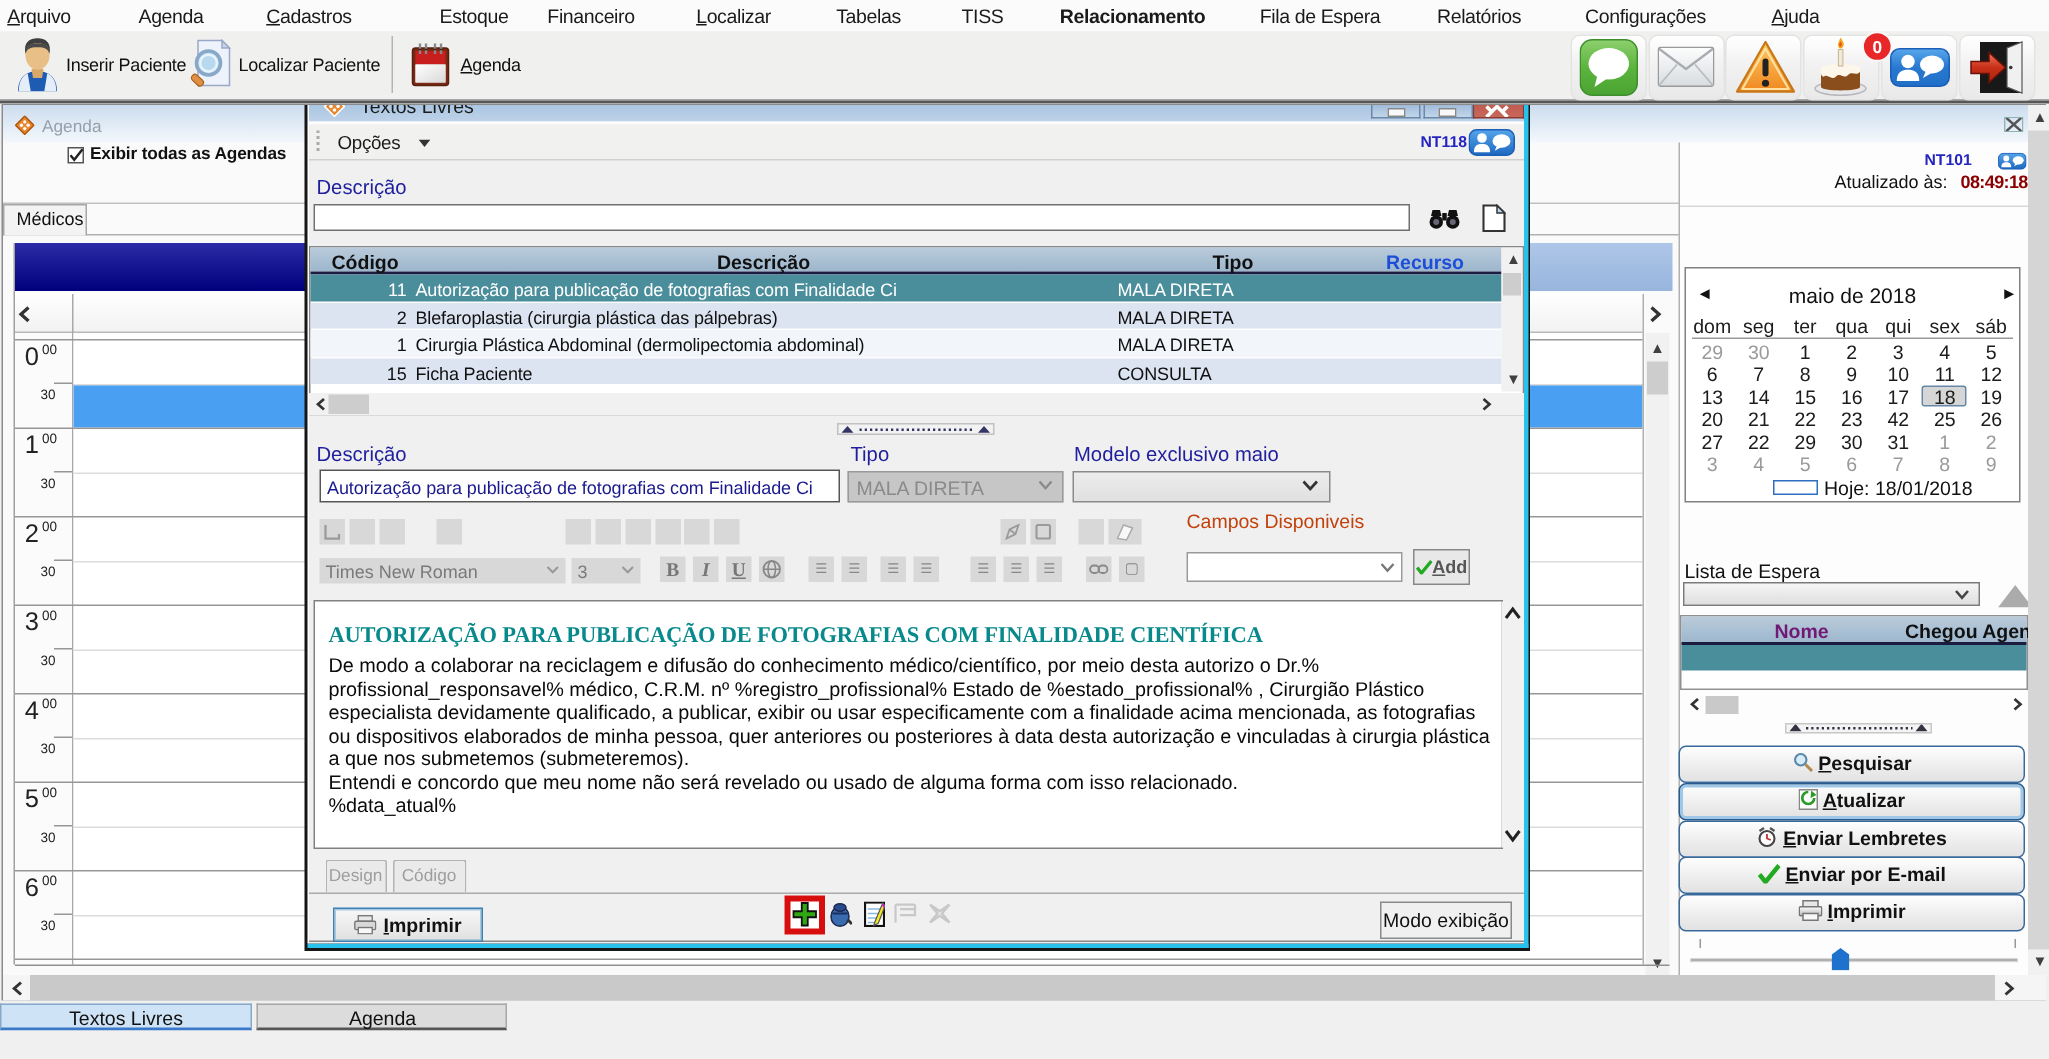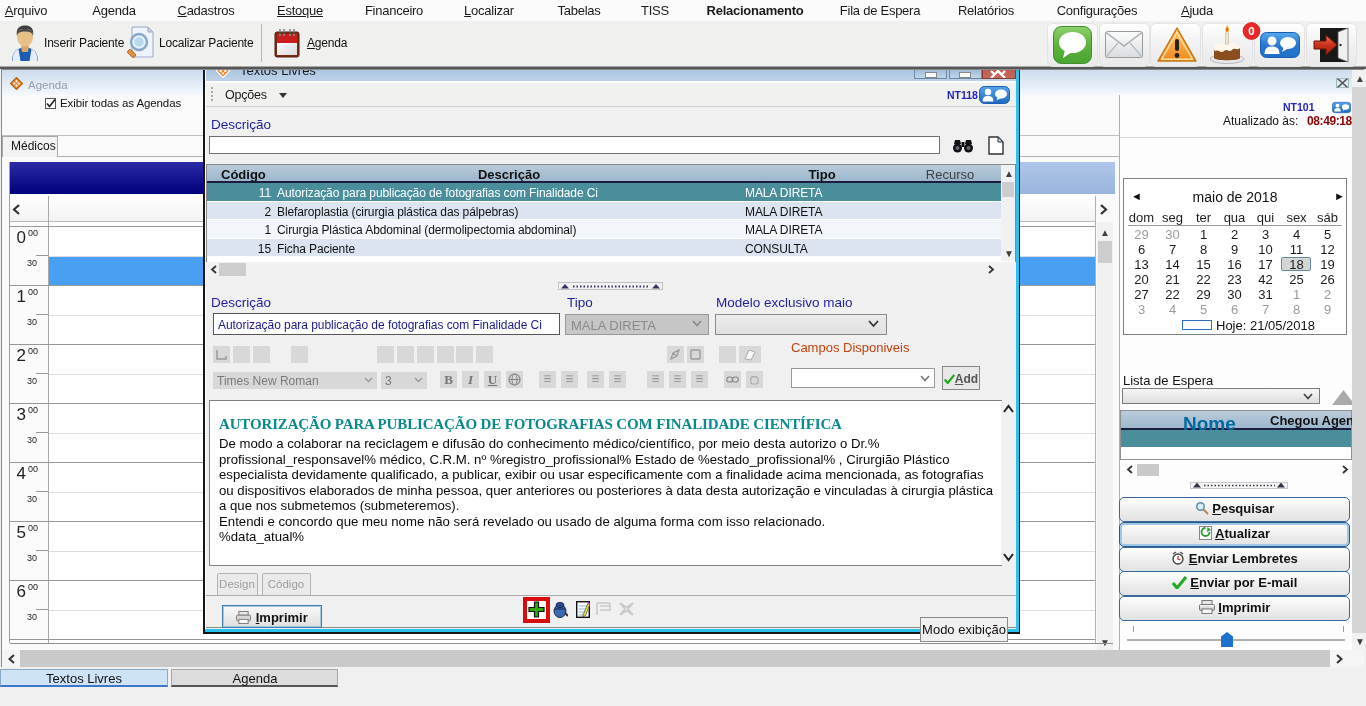--- a/index.html
+++ b/index.html
@@ -24,21 +24,21 @@
 </style>
 </head>
 <body>
 <div id="app">
 
 <div class="a" style="left:0;top:0;width:1366px;height:21px;background:#fbfbfb;"></div>
 <div id="menubar">
 <span class="mi" style="left:26px;"><u>A</u>rquivo</span>
 <span class="mi" style="left:114px;">Agenda</span>
 <span class="mi" style="left:206px;"><u>C</u>adastros</span>
-<span class="mi" style="left:300px;text-decoration:underline;">Estoque</span>
+<span class="mi" style="left:316px;">Estoque</span>
 <span class="mi" style="left:394px;">Financeiro</span>
 <span class="mi" style="left:489px;"><u>L</u>ocalizar</span>
 <span class="mi" style="left:579px;">Tabelas</span>
 <span class="mi" style="left:655px;">TISS</span>
 <span class="mi" style="left:755px;font-weight:bold;">Relacionamento</span>
 <span class="mi" style="left:880px;">Fila de Espera</span>
 <span class="mi" style="left:986px;">Relatórios</span>
 <span class="mi" style="left:1097px;">Configurações</span>
 <span class="mi" style="left:1197px;"><u>A</u>juda</span>
 </div>
@@ -200,21 +200,21 @@
 
 <svg class="a" style="left:1336px;top:78px;" width="13" height="10" viewBox="0 0 13 10">
         <path d="M1.5 0.5 L11.5 9.5 M11.5 0.5 L1.5 9.5" stroke="#555" stroke-width="1.6"></path>
         <rect x="0.5" y="0.2" width="12" height="9.6" fill="none" stroke="#8aa" stroke-width="0.8"></rect>
       </svg>
 
 <div class="a" style="left:45px;top:98px;width:11px;height:11px;background:#fff;border:1px solid #555;box-sizing:border-box;"></div>
 <svg class="a" style="left:46px;top:99px;" width="10" height="9" viewBox="0 0 10 9">
         <path d="M1 4.5 L3.5 7.5 L9 0.5" fill="none" stroke="#222" stroke-width="1.6"></path>
       </svg>
-<span class="a" style="left:60px;top:97px;font-size:11.5px;letter-spacing:-0.1px;color:#111;">Exibir todas as Agendas</span>
+<span class="a" style="left:60px;top:97px;font-size:11.5px;letter-spacing:-0.1px;color:#111;font-weight:bold;">Exibir todas as Agendas</span>
 
 <div class="a" style="left:2px;top:135px;width:1117px;height:1px;background:#c0c0c0;"></div>
 
 <div class="a" style="left:2px;top:136px;width:1117px;height:21px;border-bottom:1px solid #b0b0b0;box-sizing:border-box;"></div>
 <div class="a" style="left:2px;top:136px;width:56px;height:21px;background:#f3f3f3;border:1px solid #a8a8a8;border-bottom:none;box-sizing:border-box;"></div>
 <span class="a" style="left:11px;top:139px;font-size:12px;color:#111;">Médicos</span>
 
 <div class="a" style="left:9px;top:162px;width:1px;height:481px;background:#a0a0a0;"></div>
 <div class="a" style="left:10px;top:162px;width:300px;height:32px;background:linear-gradient(#2b2ba6,#00007e);"></div>
 <div class="a" style="left:950px;top:162px;width:165px;height:32px;background:linear-gradient(#aec6e8,#98b5dd);"></div>
@@ -381,34 +381,34 @@
               <td class="g">5</td>
               <td class="g">6</td>
               <td class="g">7</td>
               <td class="g">8</td>
               <td class="g">9</td>
             </tr>
 </tbody>
         </table>
 </div>
 <div class="a" style="left:1182px;top:320px;width:30px;height:10px;border:1px solid #2f6fc1;background:#fff;box-sizing:border-box;"></div>
-<span class="a" style="left:1216px;top:318px;font-size:13px;color:#111;">Hoje: 21/05/2018</span>
+<span class="a" style="left:1216px;top:318px;font-size:13px;color:#111;">Hoje: 18/01/2018</span>
 
 <span class="a" style="left:1123px;top:373px;font-size:13px;color:#111;">Lista de Espera</span>
 <div class="a" style="left:1122px;top:388px;width:198px;height:16px;background:linear-gradient(#f6f6f6,#dedede);border:1px solid #7a7a7a;box-sizing:border-box;"></div>
 <svg class="a" style="left:1303px;top:393px;" width="10" height="7" viewBox="0 0 10 7">
         <path d="M1 1 L5 5.5 L9 1" fill="none" stroke="#444" stroke-width="1.7"></path>
       </svg>
 <svg class="a" style="left:1332px;top:390px;" width="23" height="15" viewBox="0 0 23 15">
         <path d="M11.5 0 L23 15 L0 15 Z" fill="#ababab"></path>
       </svg>
 
 <div class="a" style="left:1120px;top:410px;width:232px;height:50px;border:1px solid #909090;background:#fff;box-sizing:border-box;"></div>
 <div class="a" style="left:1121px;top:411px;width:230px;height:17px;background:linear-gradient(#bacbdb,#9db7cd);border-bottom:2px solid #1c1c40;box-sizing:content-box;"></div>
-<span class="a" style="left:1183px;top:413px;font-size:19px;font-weight:bold;color:#0369a1;">Nome</span>
+<span class="a" style="left:1183px;top:413px;font-size:13px;font-weight:bold;color:#701a75;">Nome</span>
 <span class="a" style="left:1270px;top:413px;font-size:13px;font-weight:bold;color:#111;white-space:nowrap;">Chegou Agend</span>
 <div class="a" style="left:1121px;top:430px;width:230px;height:17px;background:#4b8e9b;"></div>
 
 <svg class="a" style="left:1126px;top:465px;" width="7" height="9" viewBox="0 0 7 9">
         <path d="M6 1 L2 4.5 L6 8" fill="none" stroke="#333" stroke-width="1.8"></path>
       </svg>
 <div class="a" style="left:1137px;top:464px;width:22px;height:12px;background:#c9c9c9;"></div>
 <svg class="a" style="left:1342px;top:465px;" width="7" height="9" viewBox="0 0 7 9">
         <path d="M1 1 L5 4.5 L1 8" fill="none" stroke="#333" stroke-width="1.8"></path>
       </svg>
@@ -531,21 +531,21 @@
   <path d="M1 1 L10 1 L15 6 L15 18 L1 18 Z" fill="#fff" stroke="#333" stroke-width="1.4"></path>
   <path d="M10 1 L10 6 L15 6 Z" fill="#b8d8f0" stroke="#333" stroke-width="1"></path>
 </svg>
 
 <div class="a" style="left:206px;top:164px;width:810px;height:113px;background:#fff;border:1px solid #888;box-sizing:border-box;"></div>
 <div class="a" style="left:207px;top:165px;width:794px;height:16px;background:linear-gradient(#b9cbdb,#9cb6cc);"></div>
 <div class="a" style="left:207px;top:181px;width:794px;height:2px;background:#1c1c40;"></div>
 <span class="a" style="left:221px;top:167px;font-size:13px;font-weight:bold;color:#111;">Código</span>
 <span class="a" style="left:509px;top:167px;font-size:13px;font-weight:bold;color:#111;transform:translateX(-50%);">Descrição</span>
 <span class="a" style="left:822px;top:167px;font-size:13px;font-weight:bold;color:#111;transform:translateX(-50%);">Tipo</span>
-<span class="a" style="left:942px;top:167px;font-size:13px;font-weight:normal;color:#404040;transform:translateX(-50%);padding-left:16px;">Recurso</span>
+<span class="a" style="left:942px;top:167px;font-size:13px;font-weight:bold;color:#1d4ed8;transform:translateX(-50%);padding-left:16px;">Recurso</span>
 
 <div class="a" style="left:207px;top:183px;width:794px;height:17.6px;background:#4b8e9b;"></div>
 <div class="a" style="left:207px;top:201.6px;width:794px;height:17.6px;background:#dbe4f0;"></div>
 <div class="a" style="left:207px;top:220.2px;width:794px;height:17.6px;background:#f2f5fa;"></div>
 <div class="a" style="left:207px;top:238.8px;width:794px;height:17.6px;background:#dbe4f0;"></div>
 <span class="a" style="left:271px;top:186px;font-size:12px;letter-spacing:-0.1px;color:#fff;text-align:right;transform:translateX(-100%);">11</span>
 <span class="a" style="left:277px;top:186px;font-size:12px;letter-spacing:-0.1px;color:#fff;">Autorização para publicação de fotografias com Finalidade Ci</span>
 <span class="a" style="left:745px;top:186px;font-size:12px;letter-spacing:-0.1px;color:#fff;">MALA DIRETA</span>
 <span class="a" style="left:271px;top:204.6px;font-size:12px;letter-spacing:-0.1px;color:#111;text-align:right;transform:translateX(-100%);">2</span>
 <span class="a" style="left:277px;top:204.6px;font-size:12px;letter-spacing:-0.1px;color:#111;">Blefaroplastia (cirurgia plástica das pálpebras)</span>
@@ -704,21 +704,21 @@
         </g>
   <path d="M12.5 1 L7.5 13 L6.5 16 L9.5 14.5 L14 3 Z" fill="#f8e820" stroke="#555" stroke-width="0.8"></path>
   <path d="M12.5 1 L14 3 L13.3 4.5 L11.8 2.5 Z" fill="#c030c0"></path>
 </svg>
 <svg class="a" style="left:595px;top:602px;" width="18" height="14" viewBox="0 0 18 14">
   <path d="M2 13 L2 2 Q2 1 3 1 L14 1 Q15 1 15 2 L15 8 L5 8 M15 4 L5 4" fill="none" stroke="#c8c8c8" stroke-width="1.5"></path>
 </svg>
 <svg class="a" style="left:619px;top:602px;" width="15" height="14" viewBox="0 0 15 14">
   <path d="M1 1 L7.5 5.5 L14 1 M1 13 L7.5 8.5 L14 13 M1 1 L6 7 L1 13 M14 1 L9 7 L14 13" fill="none" stroke="#c8c8c8" stroke-width="1.6"></path>
 </svg>
-<div class="a" style="left:920px;top:601px;width:88px;height:25px;background:#f0f0f0;border:1px solid #8a8a8a;box-sizing:border-box;text-align:center;line-height:23px;font-size:13px;color:#111;margin-top:16px;">Modo exibição</div>
+<div class="a" style="left:920px;top:601px;width:88px;height:25px;background:#f0f0f0;border:1px solid #8a8a8a;box-sizing:border-box;text-align:center;line-height:23px;font-size:13px;color:#111;">Modo exibição</div>
 </div>
 
 <div id="bottom">
 <div class="a" style="left:2px;top:650px;width:1362px;height:17px;background:#f5f5f5;"></div>
 <svg class="a" style="left:7px;top:654px;" width="8" height="10" viewBox="0 0 8 10">
         <path d="M7 1 L2.5 5 L7 9" fill="none" stroke="#333" stroke-width="2"></path>
       </svg>
 <div class="a" style="left:20px;top:650px;width:1310px;height:17px;background:#c9c9c9;"></div>
 <svg class="a" style="left:1336px;top:654px;" width="8" height="10" viewBox="0 0 8 10">
         <path d="M1 1 L5.5 5 L1 9" fill="none" stroke="#333" stroke-width="2"></path>

